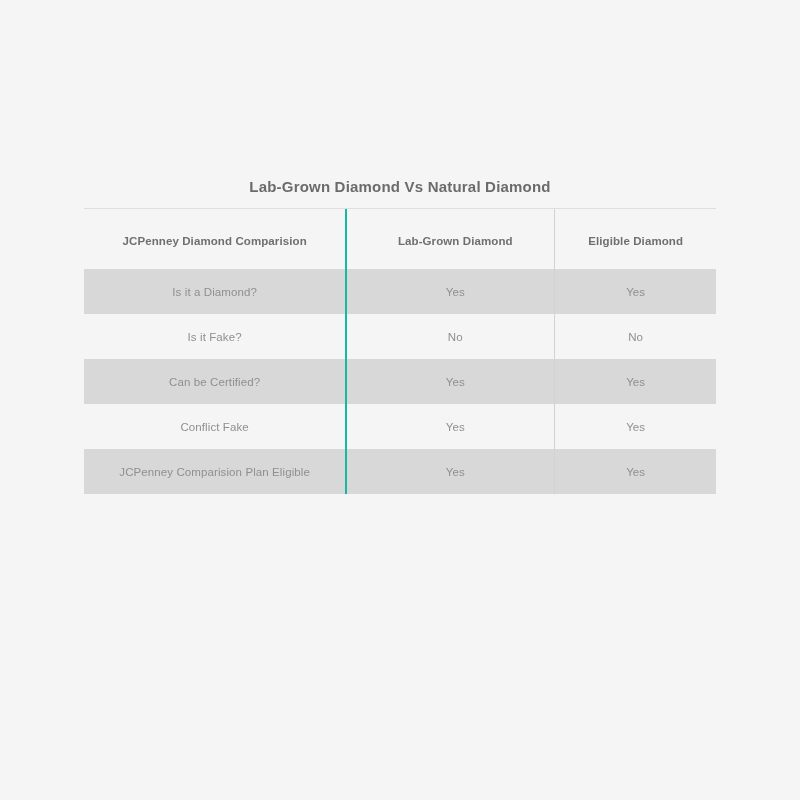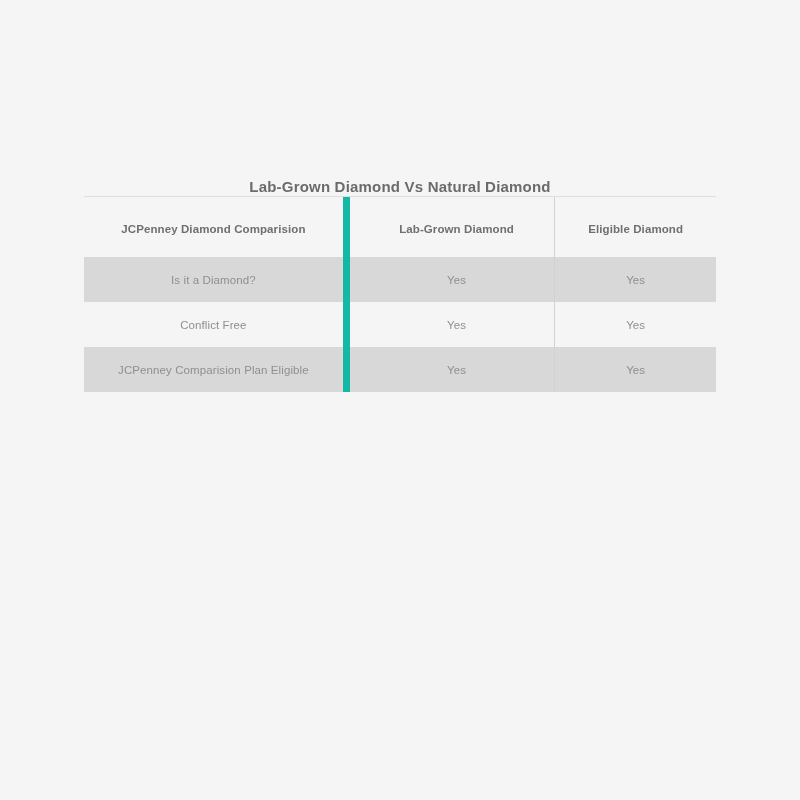--- a/index.html
+++ b/index.html
@@ -28,21 +28,21 @@
     top: 178px;
     width: 632px;
   }
 
   .title {
     text-align: center;
     font-size: 15px;
     font-weight: bold;
     color: #6b6b6b;
     letter-spacing: 0.2px;
-    padding-bottom: 1px;
+    padding-bottom: 13px;
     border-bottom: 1px solid #dedede;
     margin: 0;
   }
 
   table.compare {
     width: 100%;
     border-collapse: collapse;
     table-layout: fixed;
   }
 
@@ -77,21 +77,21 @@
   }
 
   
   table.compare th.col-1,
   table.compare td.col-1 {
     border-right: 1px solid #d2d2d2;
     padding-left: 15px;
   }
   table.compare th.col-0,
   table.compare td.col-0 {
-    border-right: 7px solid #14b8a6;
+    border-right: 2px solid #14b8a6;
   }
 </style>
 </head>
 <body>
 
 <div class="page">
   <div class="comparison-wrap">
 
     <h1 class="title">Lab-Grown Diamond Vs Natural Diamond</h1>
 
@@ -108,21 +108,31 @@
           <th class="col-2">Eligible Diamond</th>
         </tr>
       </thead>
       <tbody>
         <tr class="shade">
           <td class="col-0">Is it a Diamond?</td>
           <td class="col-1">Yes</td>
           <td class="col-2">Yes</td>
         </tr>
         <tr class="plain">
-          <td class="col-0">Conflict Free</td>
+          <td class="col-0">Is it Fake?</td>
+          <td class="col-1">No</td>
+          <td class="col-2">No</td>
+        </tr>
+        <tr class="shade">
+          <td class="col-0">Can be Certified?</td>
+          <td class="col-1">Yes</td>
+          <td class="col-2">Yes</td>
+        </tr>
+        <tr class="plain">
+          <td class="col-0">Conflict Fake</td>
           <td class="col-1">Yes</td>
           <td class="col-2">Yes</td>
         </tr>
         <tr class="shade">
           <td class="col-0">JCPenney Comparision Plan Eligible</td>
           <td class="col-1">Yes</td>
           <td class="col-2">Yes</td>
         </tr>
       </tbody>
     </table>

